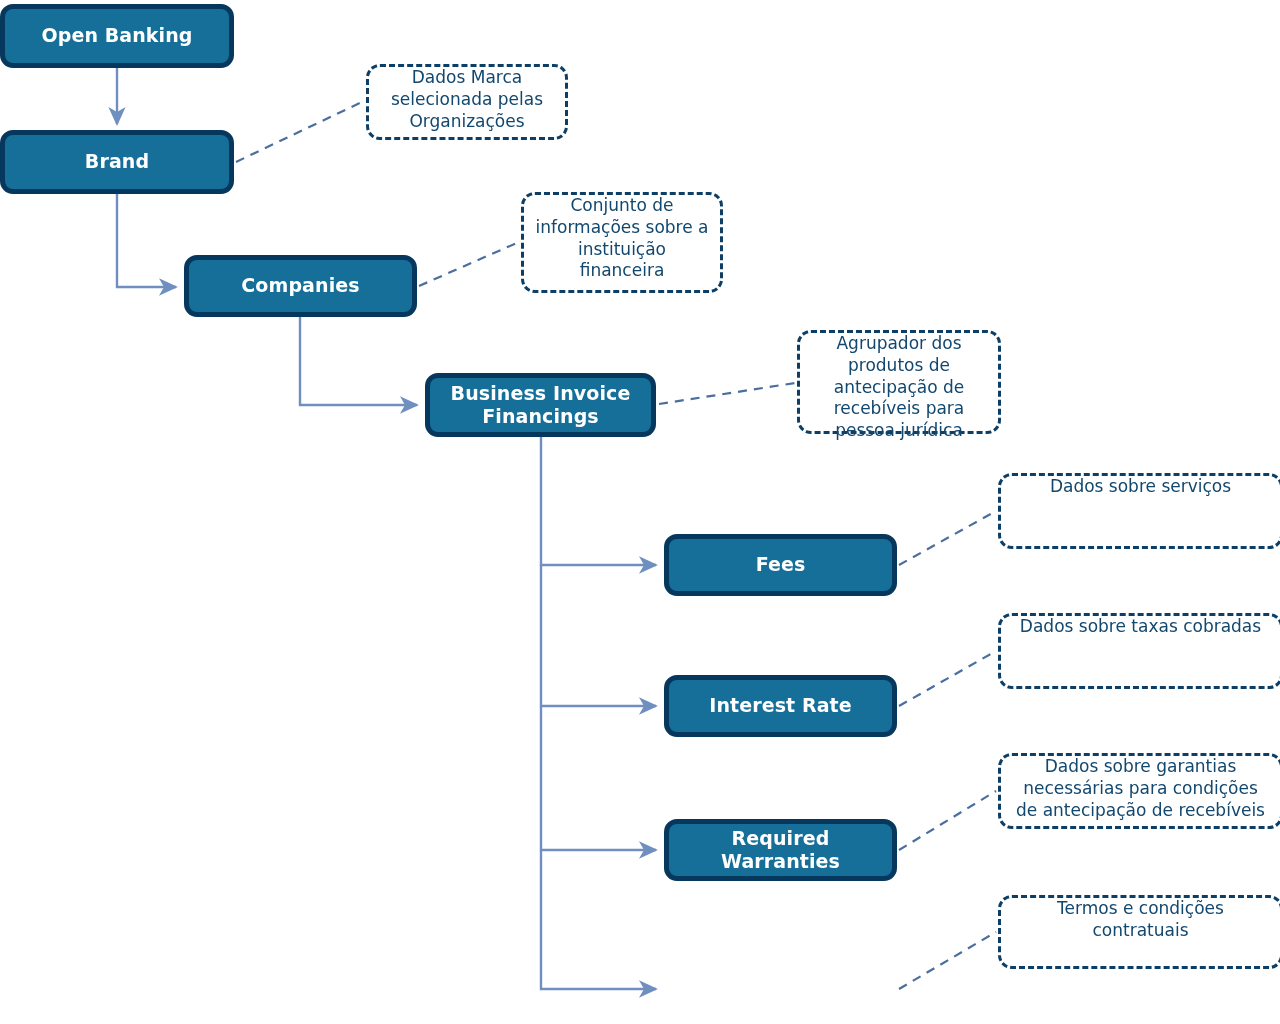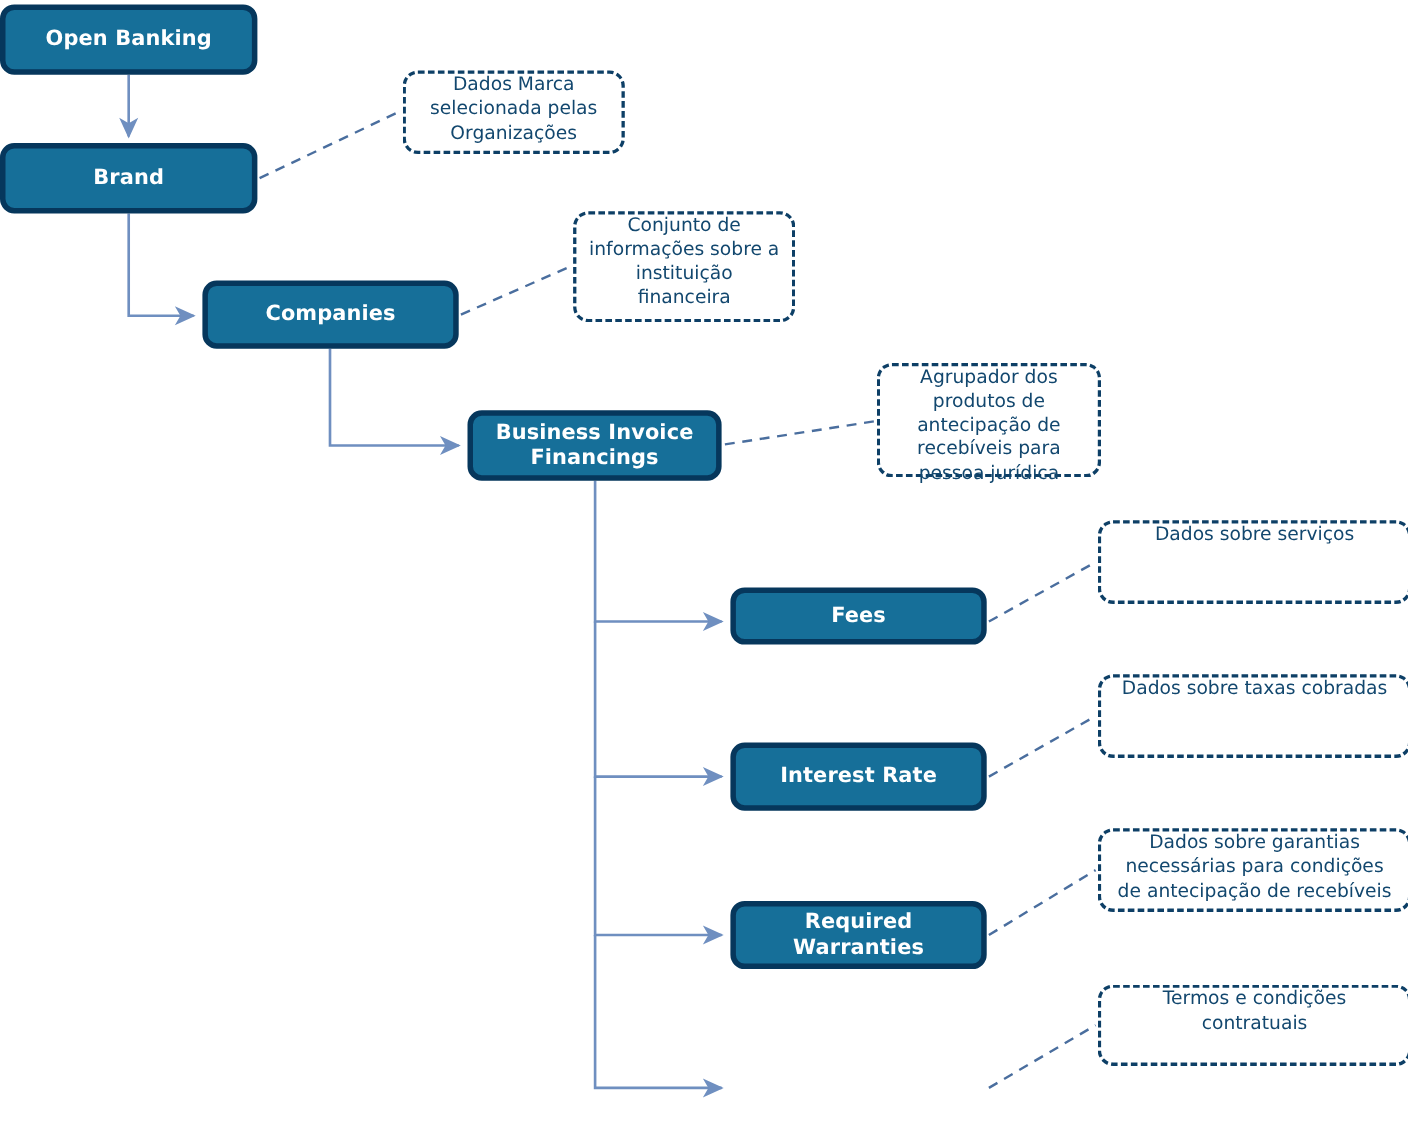--- a/index.html
+++ b/index.html
@@ -146,21 +146,21 @@
 
   <div class="node" style="left: 425px; top: 373px; width: 231px; height: 64px;">
     <span class="label">Business Invoice
 Financings</span>
   </div>
 
   <div class="node" style="left: 184px; top: 255px; width: 233px; height: 62px;">
     <span class="label">Companies</span>
   </div>
 
-  <div class="node" style="left: 664px; top: 534px; width: 233px; height: 52px;">
+  <div class="node" style="left: 664px; top: 534px; width: 233px; height: 62px;">
     <span class="label">Fees</span>
   </div>
 
   <div class="node" style="left: 664px; top: 675px; width: 233px; height: 62px;">
     <span class="label">Interest Rate</span>
   </div>
 
   <div class="node" style="left: 664px; top: 819px; width: 233px; height: 62px;">
     <span class="label">Required Warranties</span>
   </div>

